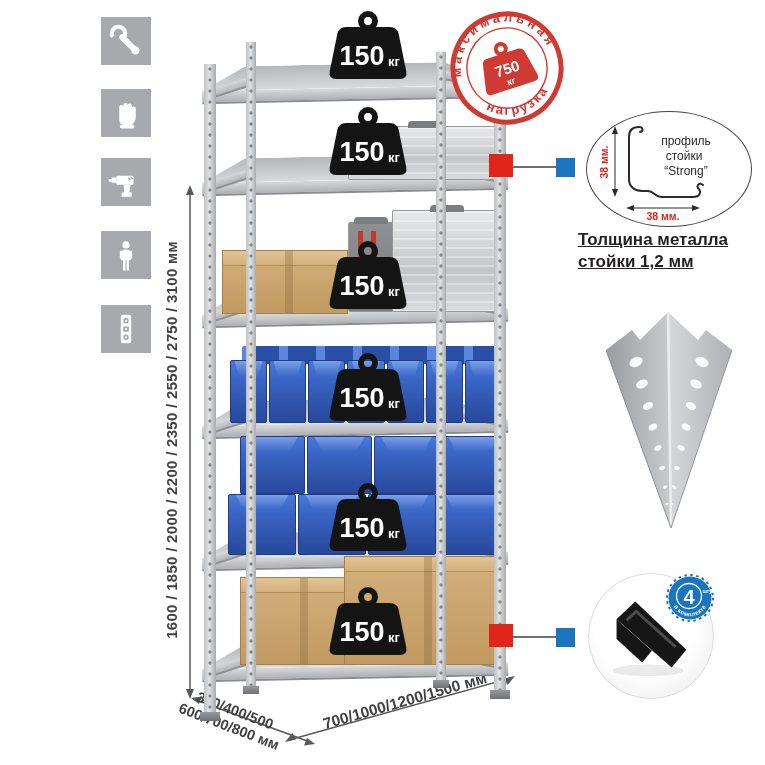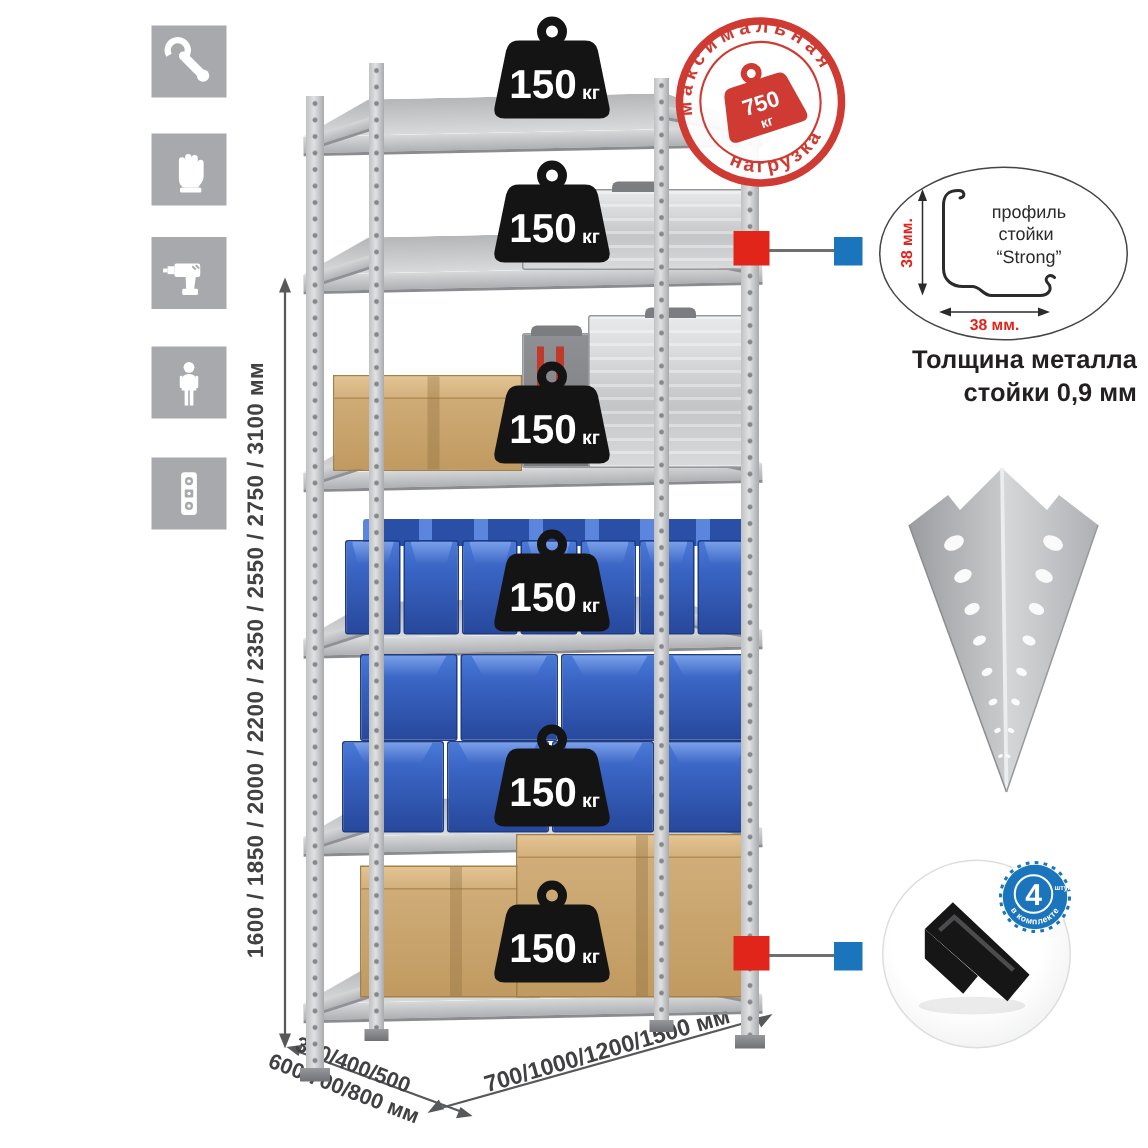--- a/index.html
+++ b/index.html
@@ -61,21 +61,21 @@
   .sq.red{width:24px;height:23px;background:#e1251b;}
   .sq.blue{width:19px;height:19px;background:#1b75bc;}
 
   
   .stamp{position:absolute;left:447px;top:8px;z-index:7;transform:rotate(-18deg);}
   .stamp-arc{font-family:"Liberation Sans",sans-serif;font-weight:bold;fill:#cf3a32;font-size:13px;}
 
   
   .detail-circle{position:absolute;left:586px;top:111px;width:164px;height:114px;border-radius:50%;
        border:1.5px solid #454545;background:#fff;z-index:2;}
-  .caption{position:absolute;font-weight:bold;color:#231f20;font-size:17px;text-align:right;line-height:1.3;}
+  .caption{position:absolute;font-weight:bold;color:#231f20;font-size:17px;text-align:left;line-height:1.3;text-decoration:underline;}
   .foot-circle{position:absolute;left:588px;top:573px;width:124px;height:124px;border-radius:50%;
        background:radial-gradient(circle at 45% 40%,#ffffff 50%,#e7e8e9);border:1px solid #dcdddf;}
   .dim-red{font-family:"Liberation Sans",sans-serif;font-weight:bold;fill:#e2231a;font-size:10.5px;}
   .prof-txt{font-family:"Liberation Sans",sans-serif;fill:#2b2b2b;font-size:12px;}
   .badge-txt{font-family:"Liberation Sans",sans-serif;fill:#fff;font-weight:bold;}
 </style>
 </head>
 <body>
 
 <div class="canvas">
@@ -282,21 +282,21 @@
       <path d="M39,96 L47,93 L47,99 Z" fill="#2b2b2b"></path>
       <path d="M113,96 L105,93 L105,99 Z" fill="#2b2b2b"></path>
       <text class="dim-red" x="76" y="108" text-anchor="middle" font-size="11">38 мм.</text>
       <text class="prof-txt" x="99" y="33" text-anchor="middle">профиль</text>
       <text class="prof-txt" x="97" y="48" text-anchor="middle">стойки</text>
       <text class="prof-txt" x="99" y="63" text-anchor="middle">“Strong”</text>
     </svg>
   </div>
   <div class="caption" style="left:578px;top:229px;width:180px">
     <div>Толщина металла</div>
-    <div>стойки 0,9 мм</div>
+    <div>стойки 1,2 мм</div>
   </div>
 
   <svg class="abs" style="left:592px;top:296px" width="156" height="240" viewBox="0 0 156 240">
     <defs>
       <linearGradient id="gL" x1="0" y1="0" x2="1" y2="0">
           <stop offset="0" stop-color="#9a9c9f"></stop>
           <stop offset="1" stop-color="#c9cbcd"></stop>
         </linearGradient>
       <linearGradient id="gR" x1="0" y1="0" x2="1" y2="0">
           <stop offset="0" stop-color="#d6d8da"></stop>

